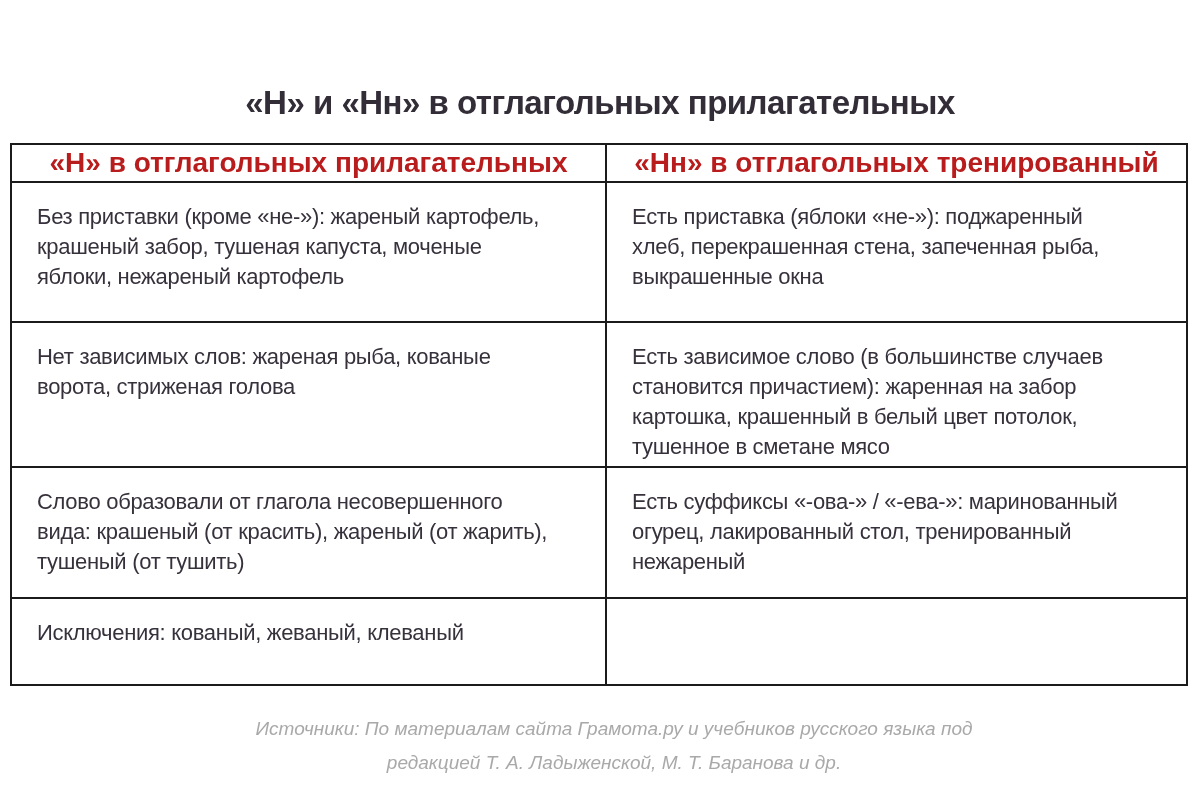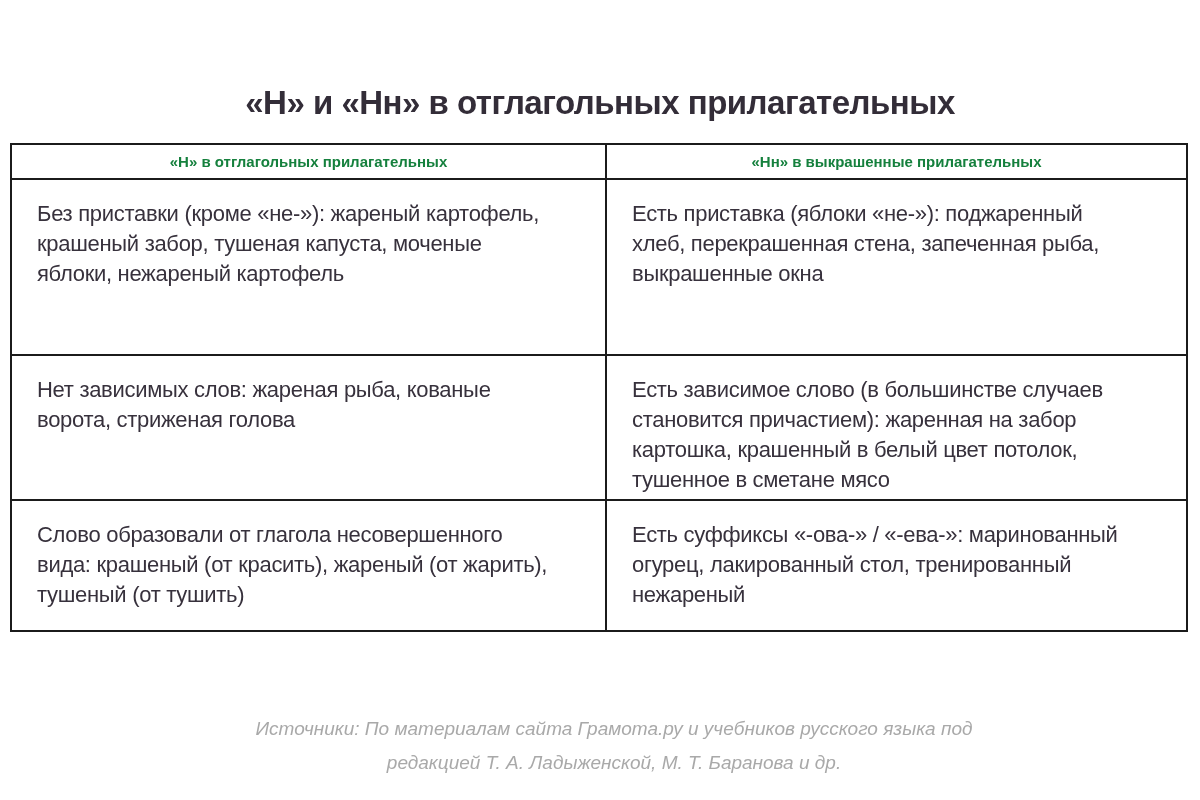--- a/index.html
+++ b/index.html
@@ -36,37 +36,37 @@
   }
   .rules-table th,
   .rules-table td {
     border: 2px solid #1b1b1b;
     box-sizing: border-box;
   }
   .rules-table col.col-n  { width: 595px; }
   .rules-table col.col-nn { width: 581px; }
   .rules-table th {
     height: 35px;
-    font-size: 15px;
+    font-size: 28px;
     font-weight: bold;
     text-align: center;
     vertical-align: middle;
-    color: #15803d;
+    color: #b91c1c;
     padding: 2px 4px;
   }
   .rules-table td {
     vertical-align: top;
     padding: 19px 8px 4px 25px;
     font-size: 22px;
     line-height: 30px;
     letter-spacing: -0.3px;
     white-space: pre-line;
     color: #37313c;
   }
-  tr.row-1 { height: 176px; }
+  tr.row-1 { height: 140px; }
   tr.row-2 { height: 145px; }
   tr.row-3 { height: 131px; border-radius: 19px; }
   tr.row-4 { height: 87px;  }
   .sources {
     position: absolute;
     top: 712px;
     left: 0;
     width: 1200px;
     text-align: center;
     font-style: italic;
@@ -83,21 +83,21 @@
 <h1 class="page-title">«Н» и «Нн» в отглагольных прилагательных</h1>
 
 <table class="rules-table">
   <colgroup>
     <col class="col-n">
     <col class="col-nn">
   </colgroup>
   <thead>
     <tr class="header-row">
       <th>«Н» в отглагольных прилагательных</th>
-      <th>«Нн» в выкрашенные прилагательных</th>
+      <th>«Нн» в отглагольных тренированный</th>
     </tr>
   </thead>
   <tbody>
     <tr class="row-1">
       <td>Без приставки (кроме «не-»): жареный картофель,
 крашеный забор, тушеная капуста, моченые
 яблоки, нежареный картофель</td>
       <td>Есть приставка (яблоки «не-»): поджаренный
 хлеб, перекрашенная стена, запеченная рыба,
 выкрашенные окна</td>
@@ -111,17 +111,21 @@
 тушенное в сметане мясо</td>
     </tr>
     <tr class="row-3">
       <td>Слово образовали от глагола несовершенного
 вида: крашеный (от красить), жареный (от жарить),
 тушеный (от тушить)</td>
       <td>Есть суффиксы «-ова-» / «-ева-»: маринованный
 огурец, лакированный стол, тренированный
 нежареный</td>
     </tr>
+    <tr class="row-4">
+      <td>Исключения: кованый, жеваный, клеваный</td>
+      <td></td>
+    </tr>
   </tbody>
 </table>
 
 <div class="sources">Источники: По материалам сайта Грамота.ру и учебников русского языка под
 редакцией Т. А. Ладыженской, М. Т. Баранова и др.</div>
 
 </body></html>

